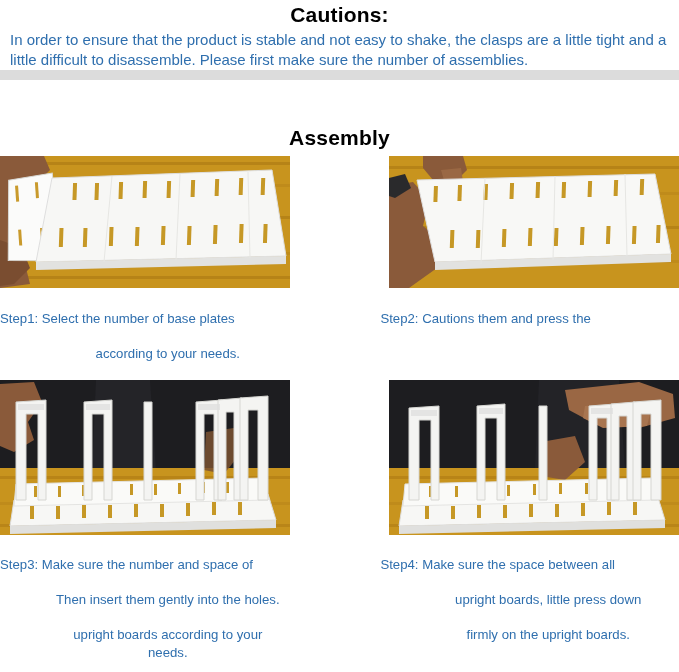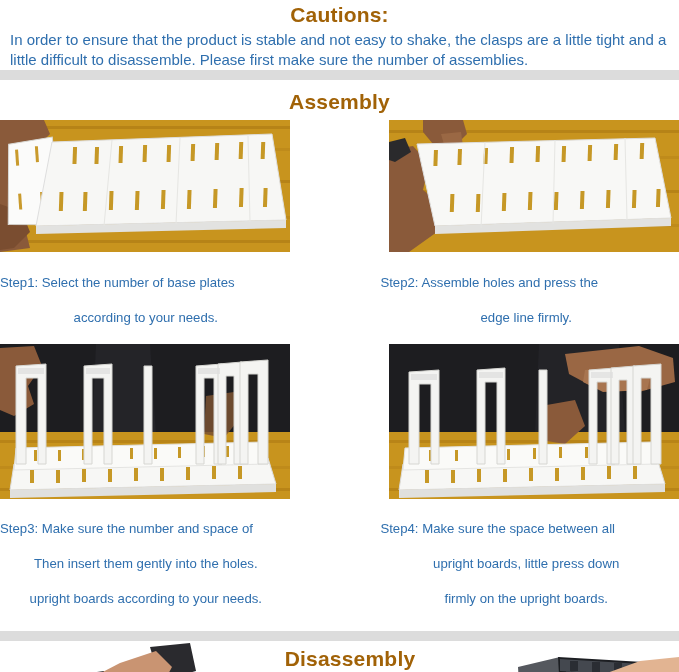--- a/index.html
+++ b/index.html
@@ -5,56 +5,56 @@
   html,body{margin:0;padding:0;}
   body{
     width:679px;height:672px;background:#fff;
     font-family:"Liberation Sans", sans-serif;
     overflow:hidden;position:relative;
   }
   .page{width:679px;height:672px;position:relative;}
 
   
   .h-title{
-    color:#a16207;font-weight:bold;text-align:center;
+    color:#000000;font-weight:bold;text-align:center;
     letter-spacing:.2px;
   }
   .body-txt{color:#2f6fae;}
 
   
   .cautions{padding:0 6px;}
   .cautions .h-title{font-size:21px;line-height:25px;margin:2px 0 3px;}
   .cautions-body{
     font-size:15px;line-height:20px;text-align:left;
     padding:0 4px;
   }
 
   .divider{height:10px;background:#dcdcdc;width:100%;}
 
   
-  .sec-title{font-size:21px;line-height:24px;padding:10px 0 6px;}
+  .sec-title{font-size:21px;line-height:24px;padding:10px 0 6px;margin-top:36px;}
 
   .photo-row{display:flex;width:679px;}
   .photo-cell{width:290px;}
   .gutter{width:99px;background:#fff;}
   .gutter-r{flex:1;background:#fff;}
 
   .photo{width:290px;display:block;}
 
   .cap-row{display:flex;width:664px;}
   .cap{
     width:290px;font-size:13.2px;line-height:17.5px;
     color:#2f6fae;text-align:center;padding-top:4px;
     white-space:pre-line;
   }
   .cap-gut{width:99px;}
 
   
   .cap .l1{display:block;text-align:left;}
-  .cap .ln{display:block;text-align:center;padding-left:8px;}
+  .cap .ln{display:block;text-align:center;padding-left:8px;margin-left:44px;}
 
   
   .dis-wrap{display:flex;width:679px;align-items:flex-start;}
   .dis-img{width:200px;}
   .dis-img.right{width:179px;}
   .dis-mid{flex:1;padding-top:6px;}
   .dis-mid .h-title{font-size:21px;line-height:24px;margin-bottom:18px;}
 </style>
 </head>
 <body>
@@ -185,22 +185,21 @@
       <div class="gutter-r"></div>
     </div>
 
     <div class="cap-row">
       <div class="cap">
         <span class="l1">Step1: Select the number of base plates</span>
         <span class="ln">according to your needs.</span>
       </div>
       <div class="cap-gut"></div>
       <div class="cap">
-        <span class="l1">Step2: Assemble holes and press the</span>
-        <span class="ln">edge line firmly.</span>
+        <span class="l1">Step2: Cautions them and press the</span>
       </div>
     </div>
 
     <div class="photo-row">
 
       <div class="photo-cell">
         <svg class="photo" viewBox="0 0 290 155" width="290" height="155">
           <rect x="0" y="0" width="290" height="155" fill="#19191b"></rect>
 
           <path d="M0 0 L290 0 L290 92 L0 92 Z" fill="#1d1d20"></path>

